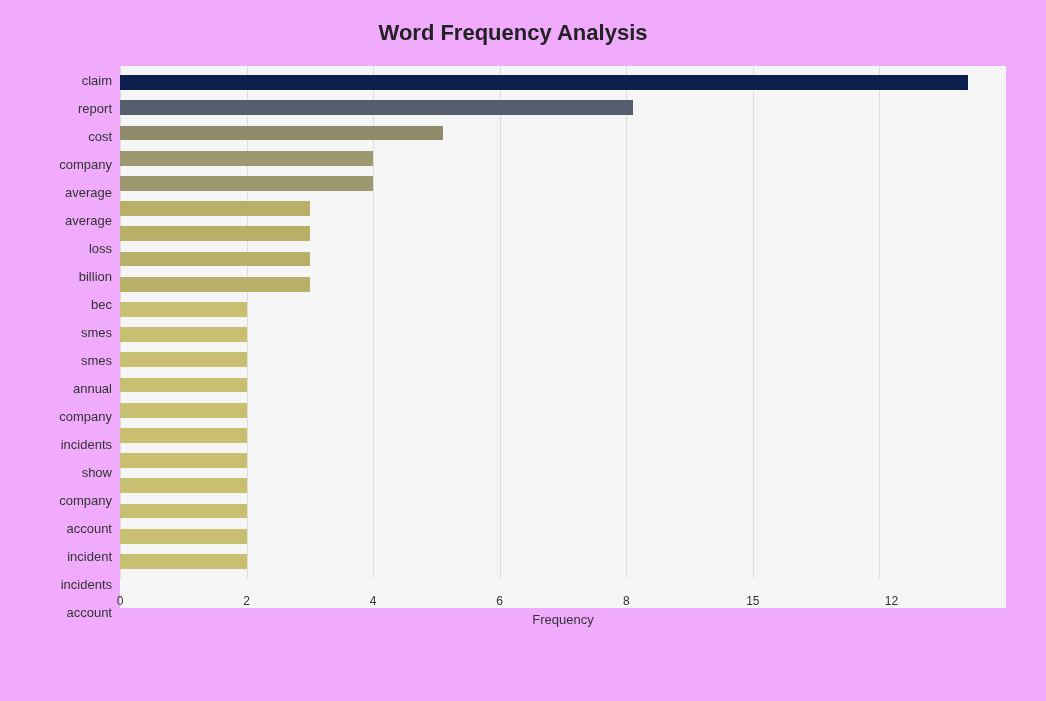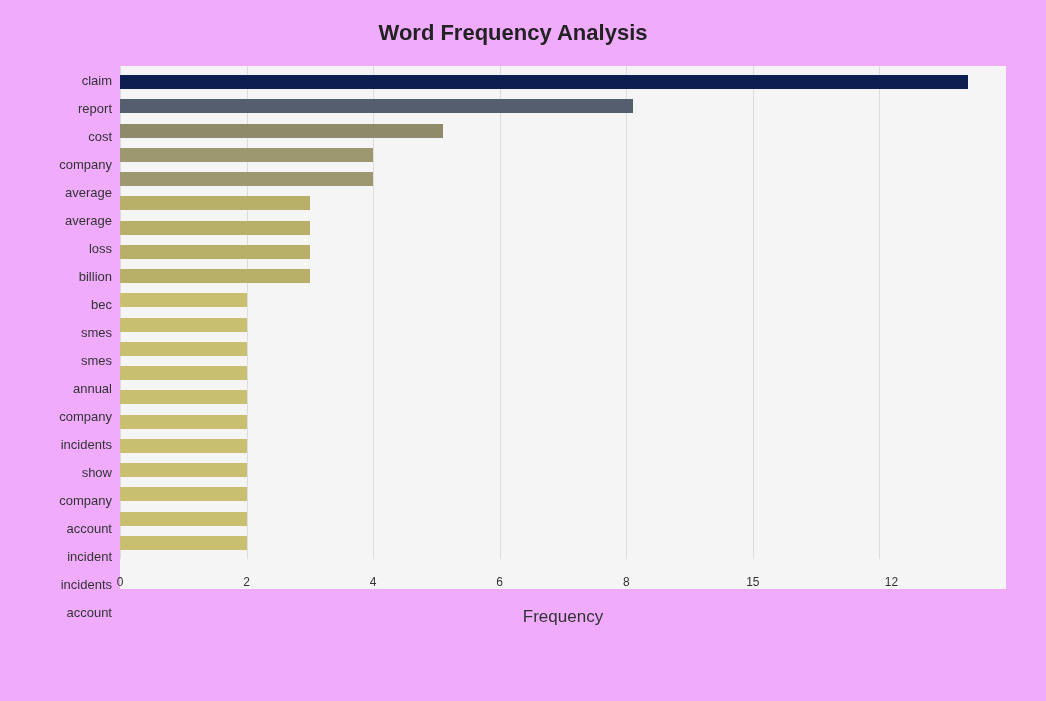--- a/index.html
+++ b/index.html
@@ -97,23 +97,23 @@
       flex: 1;
       padding: 2px 0;
     }
     .bar {
       height: 70%;
       min-height: 14px;
       border-radius: 0;
     }
     .x-axis-title {
       text-align: center;
-      font-size: 17px;
+      font-size: 13px;
       color: #333;
-      margin-top: 18px;
+      margin-top: 4px;
     }
   </style>
 </head>
 <body>
 
 <div class="chart-container">
   <div class="chart-title">Word Frequency Analysis</div>
   <div class="chart-area">
     <div class="y-axis" id="y-axis">
         <div class="y-label">claim</div>

